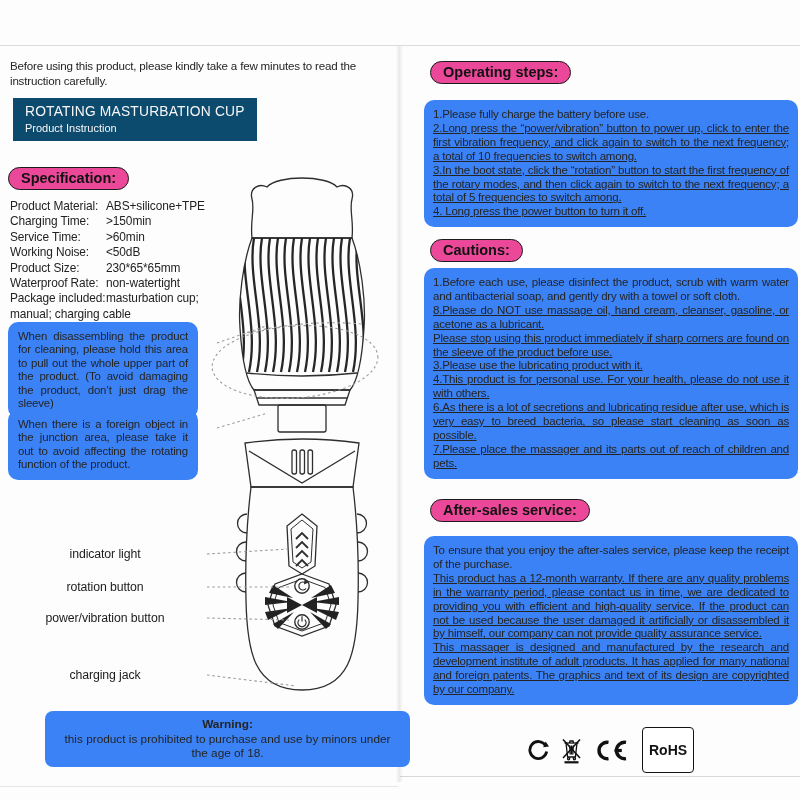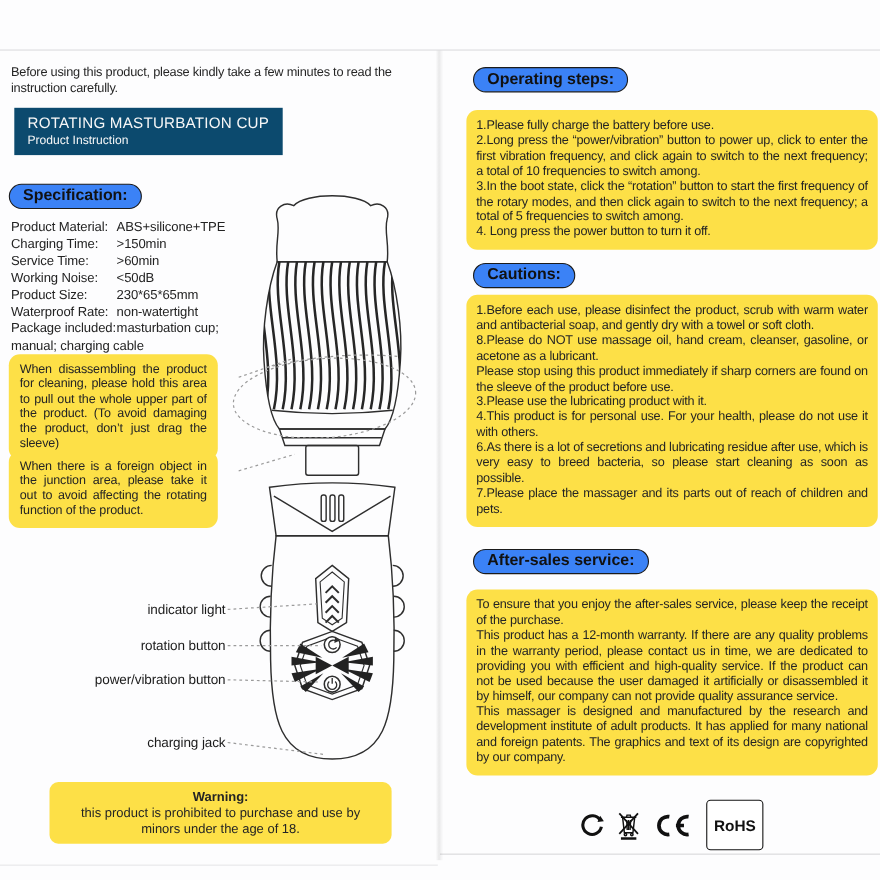--- a/index.html
+++ b/index.html
@@ -11,42 +11,42 @@
 
   .intro { position:absolute; left:10px; top:58px; width:382px; font-size:11.6px; line-height:15px;
            letter-spacing:-0.2px; color:#252525; }
 
   .title-block { position:absolute; left:13px; top:98px; display:inline-block; background:#0c4a6e;
                  color:#f7f7f7; padding:6px 12px 7px 12px; }
   .title-block .t1 { font-size:13.8px; letter-spacing:0.2px; white-space:nowrap; }
   .title-block .t2 { font-size:11px; margin-top:3px; }
 
   .pill { position:absolute; display:inline-block; border:1.8px solid #1b1b1b; border-radius:16px;
-          padding:2px 12px 3px 12px; font-weight:700; font-size:14.5px; color:#111; background:#3b82f6; white-space:nowrap; }
+          padding:2px 12px 3px 12px; font-weight:700; font-size:14.5px; color:#111; background:#ec4899; white-space:nowrap; }
 
   .spec-list { position:absolute; left:10px; top:199px; width:225px; font-size:11.9px; line-height:15.4px;
                letter-spacing:-0.1px; color:#232323; }
   .spec-label { display:inline-block; min-width:96px; }
 
-  .graybox { background:#fde047; border-radius:10px; color:#242424; }
+  .graybox { background:#3b82f6; border-radius:10px; color:#242424; }
   .note { position:absolute; left:8px; width:190px; padding:8px 10px; font-size:11.4px; line-height:13.4px;
           letter-spacing:-0.15px; text-align:justify; }
   .note1 { top:322px; }
   .note2 { top:410px; }
 
-  .dev-label { position:absolute; left:5px; width:200px; text-align:right; font-size:12.3px;
+  .dev-label { position:absolute; left:5px; width:200px; text-align:center; font-size:12.3px;
                letter-spacing:-0.1px; color:#1c1c1c; }
 
-  .warning { position:absolute; left:45px; top:711px; width:311px; padding:6px 12px; text-align:center;
+  .warning { position:absolute; left:45px; top:711px; width:365px; padding:6px 12px; text-align:center;
              font-size:11.8px; line-height:14.5px; border-radius:8px; }
   .warning .wh { font-weight:700; }
 
   .rp-box { position:absolute; left:424px; width:374px; padding:8px 9px; font-size:11.5px; line-height:13.9px;
             letter-spacing:-0.2px; text-align:justify; border-radius:10px; }
-  .rp-box div + div, .rp-box p + p { margin-top:0; }
+  .rp-box div + div, .rp-box p + p { margin-top:0;text-decoration:underline; }
 
   .certs { position:absolute; left:527px; top:736px; display:flex; align-items:center; gap:11px; height:28px; }
   .rohs { display:inline-block; border:1.7px solid #141414; border-radius:4px; padding:12px 6px;
           font-weight:700; font-size:14px; line-height:20px; color:#111; background:#fff; }
 
   svg.device { position:absolute; left:0; top:170px; }
 </style>
 </head>
 <body>
 

